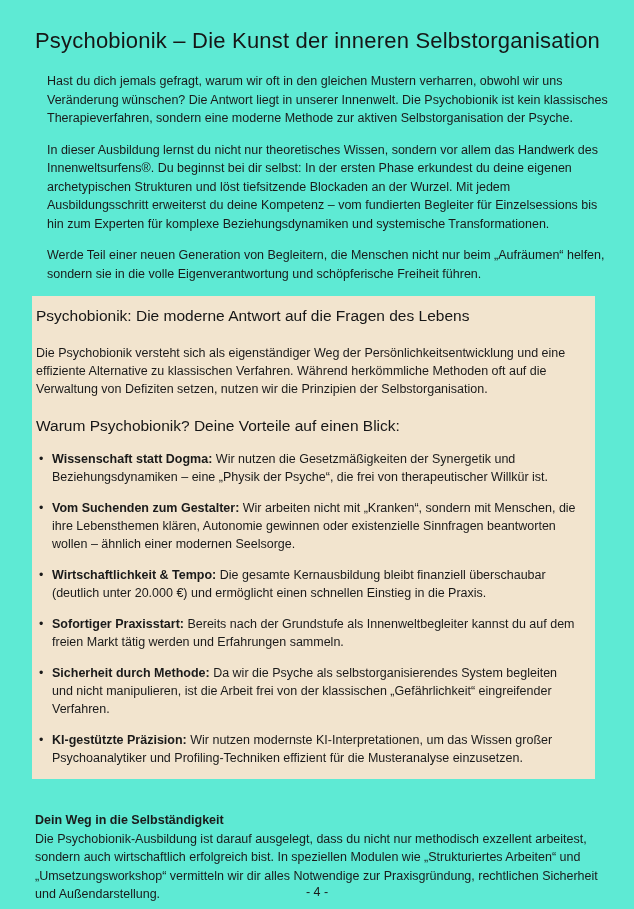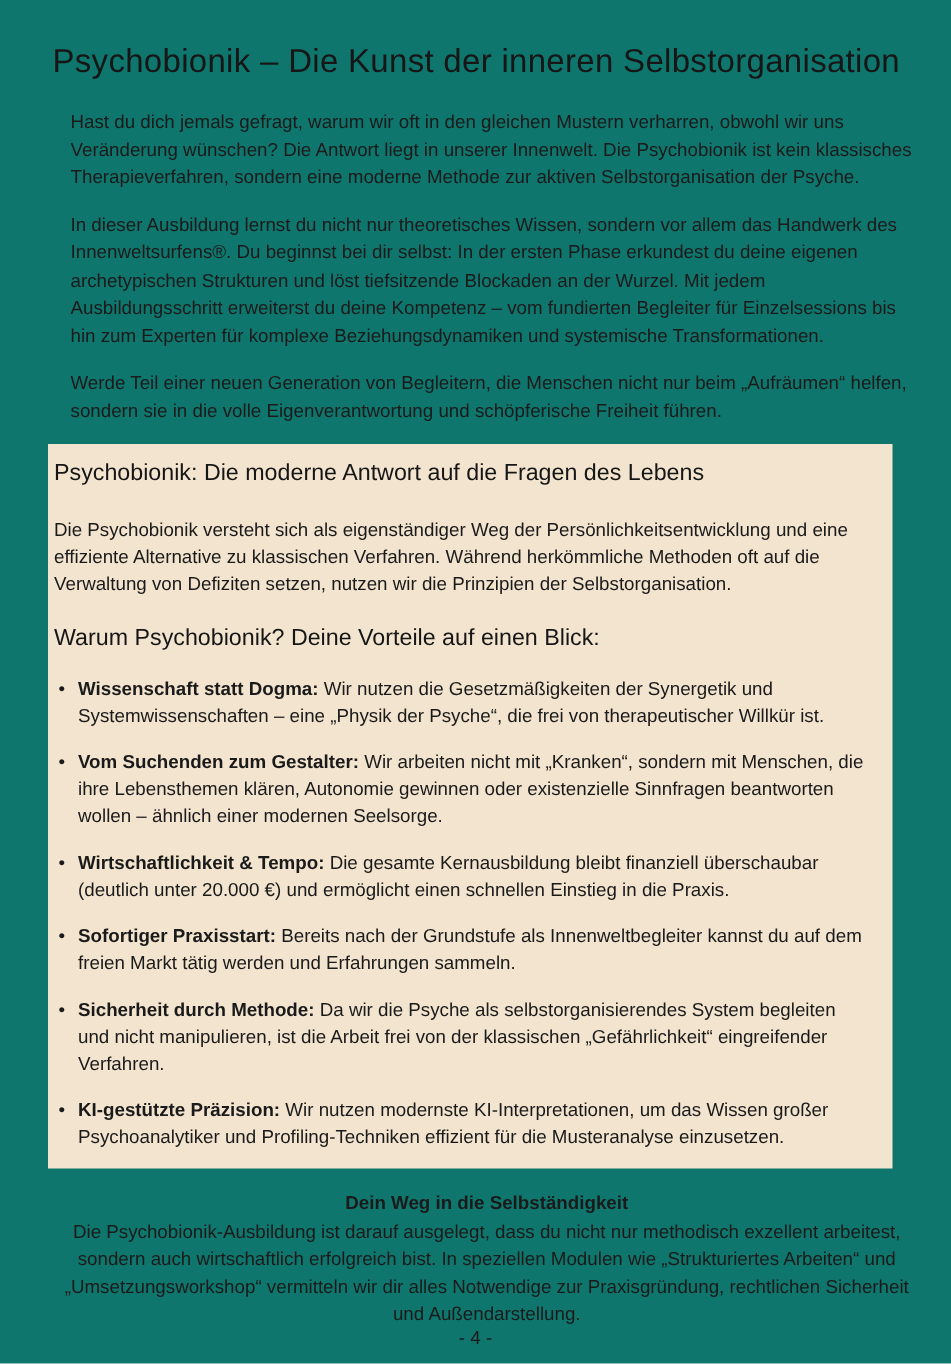--- a/index.html
+++ b/index.html
@@ -1,20 +1,20 @@
 <!DOCTYPE html>
 <html lang="de"><head>
 <meta charset="utf-8">
 <style>
   html,body{margin:0;padding:0;background:#ffffff;}
   .page{
     position:relative;
     width:634px;height:909px;
     box-sizing:border-box;
-    background:#0f766e;
+    background:#5eead4;
     color:#1a1a1a;
     font-family:"Liberation Sans", sans-serif;
     padding:28px 20px 0 35px;
     overflow:hidden;
   }
   h1.title{
     font-size:22px;font-weight:400;letter-spacing:.2px;
     margin:0 0 18px 0;line-height:26px;color:#161616;
   }
   h2.subtitle{
@@ -52,21 +52,21 @@
     font-size:12.5px;line-height:18px;
     margin:0 0 13px 0;
   }
   ul.benefits li:last-child{margin-bottom:2px;}
   .bullet-marker{
     flex:0 0 13px;width:13px;padding-left:1px;
     font-size:12.5px;
   }
   .bullet-content{flex:1;}
   .bullet-lead{font-weight:700;}
-  .closing{margin-top:14px;text-align:center;}
+  .closing{margin-top:32px;}
   .closing h4{
     font-size:12.5px;font-weight:700;
     margin:0;line-height:18.5px;
   }
   .closing p{
     font-size:12.5px;line-height:18.5px;margin:0;
   }
   .page-footer{
     position:absolute;left:0;right:0;bottom:10px;
     text-align:center;
@@ -89,21 +89,21 @@
     <h3 class="box-heading">Psychobionik: Die moderne Antwort auf die Fragen des Lebens</h3>
     <p class="box-body">Die Psychobionik versteht sich als eigenständiger Weg der Persönlichkeitsentwicklung und eine effiziente Alternative zu klassischen Verfahren. Während herkömmliche Methoden oft auf die Verwaltung von Defiziten setzen, nutzen wir die Prinzipien der Selbstorganisation.</p>
 
     <h3 class="benefits-heading">Warum Psychobionik? Deine Vorteile auf einen Blick:</h3>
 
     <ul class="benefits">
       <li>
         <span class="bullet-marker">•</span>
         <span class="bullet-content">
           <span class="bullet-lead">Wissenschaft statt Dogma:</span>
-          <span>Wir nutzen die Gesetzmäßigkeiten der Synergetik und Systemwissenschaften – eine „Physik der Psyche“, die frei von therapeutischer Willkür ist.</span>
+          <span>Wir nutzen die Gesetzmäßigkeiten der Synergetik und Beziehungsdynamiken – eine „Physik der Psyche“, die frei von therapeutischer Willkür ist.</span>
         </span>
       </li>
       <li>
         <span class="bullet-marker">•</span>
         <span class="bullet-content">
           <span class="bullet-lead">Vom Suchenden zum Gestalter:</span>
           <span>Wir arbeiten nicht mit „Kranken“, sondern mit Menschen, die ihre Lebensthemen klären, Autonomie gewinnen oder existenzielle Sinnfragen beantworten wollen – ähnlich einer modernen Seelsorge.</span>
         </span>
       </li>
       <li>

